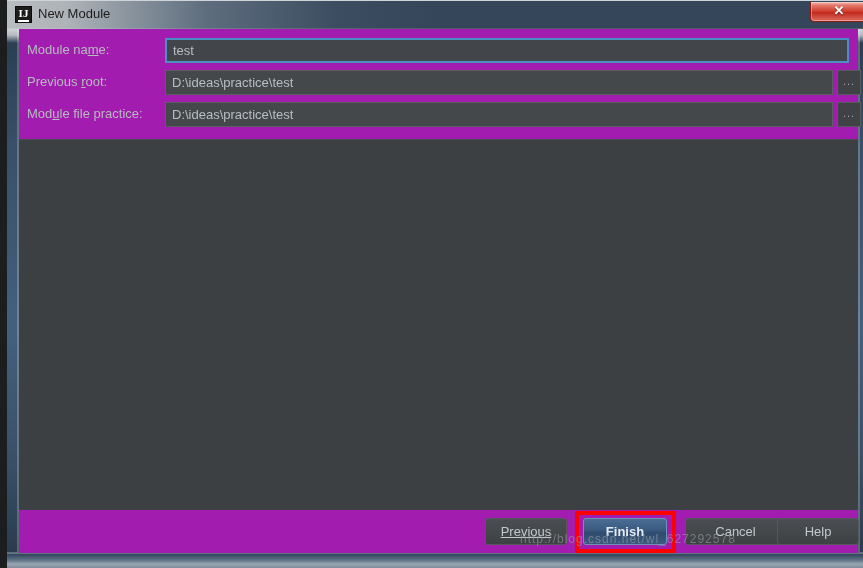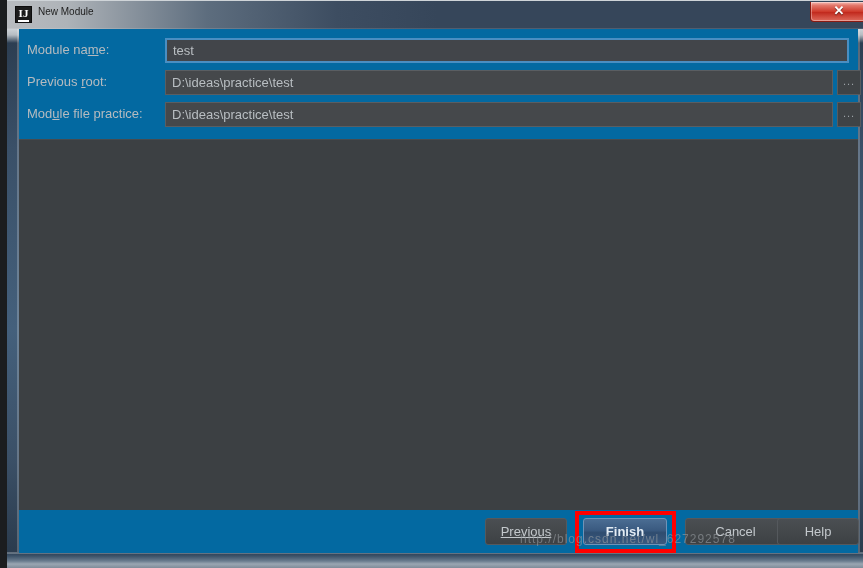--- a/index.html
+++ b/index.html
@@ -61,21 +61,21 @@
   #title-icon .ijbar {
     display: block;
     width: 11px;
     height: 2px;
     background: #fff;
     margin: 1px auto 0 auto;
   }
   #title-text {
     position: absolute;
     left: 31px; top: 5px;
-    font-size: 10px;
+    font-size: 13px;
     color: #1d1d1d;
     white-space: nowrap;
   }
 
   
   #close-button {
     position: absolute;
     right: 2px; top: 1px;
     width: 58px; height: 20px;
     border-radius: 0 0 4px 4px;
@@ -137,21 +137,21 @@
     width: 100%; height: 2px;
     background: rgba(255,255,255,0.25);
   }
 
   
   #dialog-body {
     position: absolute;
     left: 12px; top: 29px;
     width: 839px;
     height: 524px;
-    background: #0369a1;
+    background: #a21caf;
     box-sizing: border-box;
   }
 
   
   #form-area {
     position: absolute;
     left: 0; top: 0;
     width: 839px;
     height: 110px;
   }

